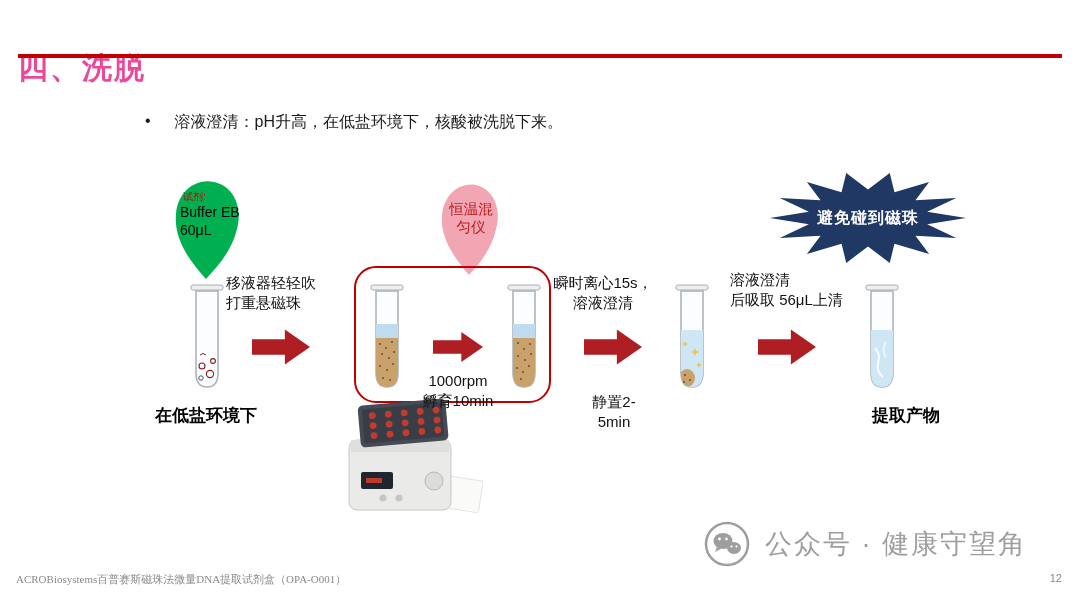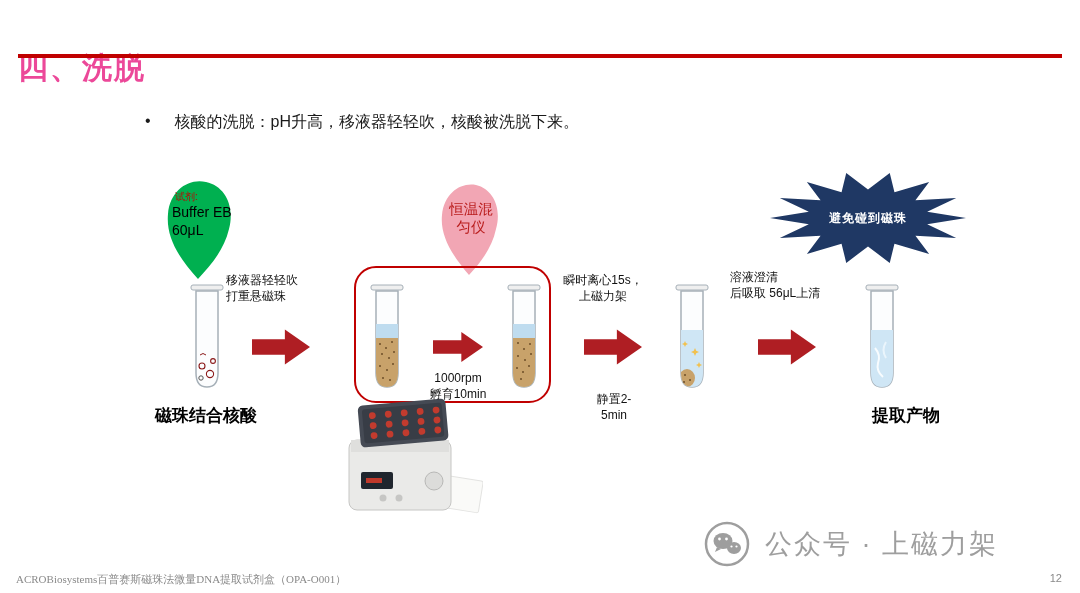--- a/index.html
+++ b/index.html
@@ -7,53 +7,53 @@
   body { font-family:"Liberation Sans","DejaVu Sans",sans-serif; }
   .slide { position:relative; width:1080px; height:593px; background:#ffffff; overflow:hidden; }
   .abs { position:absolute; }
   .pre { white-space:pre-line; }
 
   .title { left:18px; top:10px; font-size:30px; font-weight:bold; color:#ec4899; letter-spacing:2px;margin-top:38px; }
   .rule { left:18px; top:54px; width:1044px; height:4px; background:#C00000; }
 
   .bullet { left:145px; top:112px; display:flex; gap:24px; font-size:16px; color:#1a1a1a; }
 
-  .note { font-size:12px; color:#111; line-height:1.32; }
+  .note { font-size:15px; color:#111; line-height:1.32; }
   .caption { font-size:17px; font-weight:bold; color:#000; text-align:center; }
 
   .blob { pointer-events:none; }
   .blob-label { position:absolute; line-height:1.25; }
 
   .red-box { left:354px; top:266px; width:197px; height:137px; border:2.5px solid #C00000; border-radius:22px; }
 
   .burst { left:770px; top:172px; width:196px; height:92px; background:#1F3864;
     display:flex; align-items:center; justify-content:center;
     clip-path: polygon(100% 50%, 80.2% 56.9%, 95% 71.7%, 74.2% 69.3%, 81.2% 89.1%, 63.5% 77.9%, 61.1% 98.8%, 50% 81%, 38.9% 98.8%, 36.5% 77.9%, 18.8% 89.1%, 25.8% 69.3%, 5% 71.7%, 19.8% 56.9%, 0% 50%, 19.8% 43.1%, 5% 28.3%, 25.8% 30.7%, 18.8% 10.9%, 36.5% 22.1%, 38.9% 1.2%, 50% 19%, 61.1% 1.2%, 63.5% 22.1%, 81.2% 10.9%, 74.2% 30.7%, 95% 28.3%, 80.2% 43.1%); }
-  .burst-text { color:#ffffff; font-size:12px; font-weight:bold; letter-spacing:1px; }
+  .burst-text { color:#ffffff; font-size:16px; font-weight:bold; letter-spacing:1px; }
 
   .watermark { left:703px; top:520px; display:flex; align-items:center; gap:14px; }
   .watermark-text { font-size:27px; color:#9E9E9E; letter-spacing:2px; }
 
   .footer-text { left:16px; top:572px; font-size:11px; color:#8a8a8a;font-family:Liberation Serif, serif; }
   .page-number { right:18px; top:572px; font-size:11px; color:#8a8a8a;text-align:center; }
 </style>
 </head>
 <body>
 
 <div class="slide">
 
   <div class="abs title">四、洗脱</div>
   <div class="abs rule"></div>
 
   <div class="abs bullet">
     <span>•</span>
-    <span>核酸的洗脱：pH升高，移液器轻轻吹，核酸被洗脱下来。</span>
-  </div>
-
-  <div class="abs blob" style="left:164px; top:178px; width:72px; height:102px;">
+    <span>溶液澄清：pH升高，在低盐环境下，核酸被洗脱下来。</span>
+  </div>
+
+  <div class="abs blob" style="left:172px; top:178px; width:72px; height:102px;">
     <svg width="72" height="102" viewBox="0 0 72 102">
       <path d="M34 101 C13 78 2 58 4 36 C6 12 25 0 42 4 C61 8 71 28 65 51 C60 72 47 87 34 101 Z" fill="#00B050"></path>
     </svg>
     <div class="blob-label" style="left:11px; top:13px; font-size:10px; color:#C00000;">试剂:</div>
     <div class="blob-label" style="left:8px; top:26px; font-size:14px; color:#000;">Buffer EB 60μL</div>
   </div>
 
   <div class="abs blob" style="left:439px; top:182px; width:64px; height:94px;">
     <svg width="64" height="94" viewBox="0 0 64 94">
       <path d="M30 93 C12 72 1 53 3 33 C5 11 22 0 37 3 C54 7 63 26 57 47 C53 66 42 80 30 93 Z" fill="#F2A6B4"></path>
@@ -77,21 +77,21 @@
     <rect x="3" y="5" width="32" height="5" rx="2" fill="#EFEFEF" stroke="#A6B0B8" stroke-width="1"></rect>
     <path d="M8 11 L8 93 Q8 107 19 107 Q30 107 30 93 L30 11 Z" fill="#FCFDFE" stroke="#A6B0B8" stroke-width="1.5"></path>
     <g clip-path="url(#t1)">
       <circle cx="14" cy="86" r="3" fill="none" stroke="#8B1A1A" stroke-width="1.1"></circle>
       <circle cx="22" cy="94" r="3.6" fill="none" stroke="#8B1A1A" stroke-width="1.1"></circle>
       <circle cx="25" cy="81" r="2.4" fill="none" stroke="#8B1A1A" stroke-width="1.1"></circle>
       <circle cx="13" cy="98" r="2.2" fill="none" stroke="#555" stroke-width="1"></circle>
       <path d="M12 75 q3 -3 6 0" stroke="#8B1A1A" fill="none" stroke-width="1"></path>
     </g>
   </svg>
-  <div class="abs caption" style="left:136px; top:404px; width:140px;">磁珠结合核酸</div>
+  <div class="abs caption" style="left:136px; top:404px; width:140px;">在低盐环境下</div>
 
   <div class="abs note pre" style="left:226px; top:273px; width:110px;">移液器轻轻吹
 打重悬磁珠</div>
   <svg class="abs" style="left:252px; top:329px;" width="58" height="36" viewBox="0 0 60 36">
     <polygon points="0,10 34,10 34,0 60,18 34,36 34,26 0,26" fill="#AF1E23"></polygon>
   </svg>
 
   <svg class="abs" style="left:368px; top:280px;" width="38" height="114" viewBox="0 0 38 114">
     <defs>
         <clipPath id="t2">
@@ -174,21 +174,21 @@
       <circle cx="104" cy="37" r="3.4" fill="#C23B2E"></circle>
     </g>
     <rect x="28" y="76" width="32" height="17" rx="2" fill="#20262E"></rect>
     <rect x="33" y="82" width="16" height="5" fill="#C0392B"></rect>
     <circle cx="101" cy="85" r="9" fill="#DCDCDA" stroke="#B8B8B6"></circle>
     <circle cx="50" cy="102" r="3.5" fill="#C6C6C4"></circle>
     <circle cx="66" cy="102" r="3.5" fill="#C6C6C4"></circle>
   </svg>
 
   <div class="abs note pre" style="left:546px; top:273px; width:114px; text-align:center;">瞬时离心15s，
-上磁力架</div>
+溶液澄清</div>
   <svg class="abs" style="left:584px; top:329px;" width="58" height="36" viewBox="0 0 60 36">
     <polygon points="0,10 34,10 34,0 60,18 34,36 34,26 0,26" fill="#AF1E23"></polygon>
   </svg>
   <div class="abs note pre" style="left:572px; top:392px; width:84px; text-align:center;">静置2-
 5min</div>
 
   <svg class="abs" style="left:673px; top:280px;" width="38" height="114" viewBox="0 0 38 114">
     <defs>
         <clipPath id="t4">
           <path d="M8 11 L8 93 Q8 107 19 107 Q30 107 30 93 L30 11 Z"></path>
@@ -234,19 +234,19 @@
     <svg width="48" height="48" viewBox="0 0 48 48">
       <circle cx="24" cy="24" r="21" fill="none" stroke="#9E9E9E" stroke-width="2.5"></circle>
       <ellipse cx="20" cy="21" rx="9.5" ry="8" fill="#9E9E9E"></ellipse>
       <path d="M14 27 L12 32 L18 29 Z" fill="#9E9E9E"></path>
       <circle cx="16.5" cy="19" r="1.4" fill="#ffffff"></circle>
       <circle cx="23.5" cy="19" r="1.4" fill="#ffffff"></circle>
       <ellipse cx="31" cy="28" rx="7" ry="6" fill="#9E9E9E"></ellipse>
       <circle cx="28.5" cy="26.5" r="1.1" fill="#ffffff"></circle>
       <circle cx="33.5" cy="26.5" r="1.1" fill="#ffffff"></circle>
     </svg>
-    <span class="watermark-text">公众号 · 上磁力架</span>
+    <span class="watermark-text">公众号 · 健康守望角</span>
   </div>
 
   <div class="abs footer-text">ACROBiosystems百普赛斯磁珠法微量DNA提取试剂盒（OPA-O001）</div>
   <div class="abs page-number">12</div>
 
 </div>
 
 </body></html>

